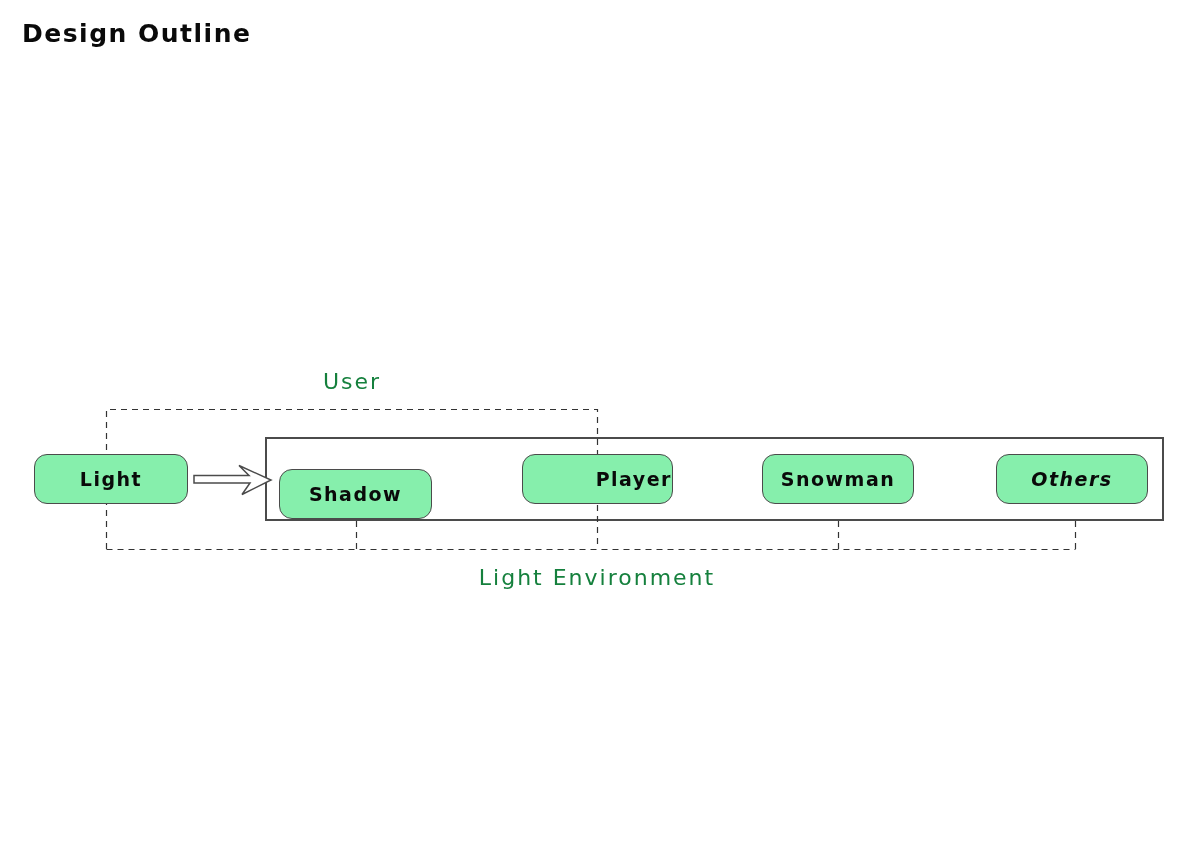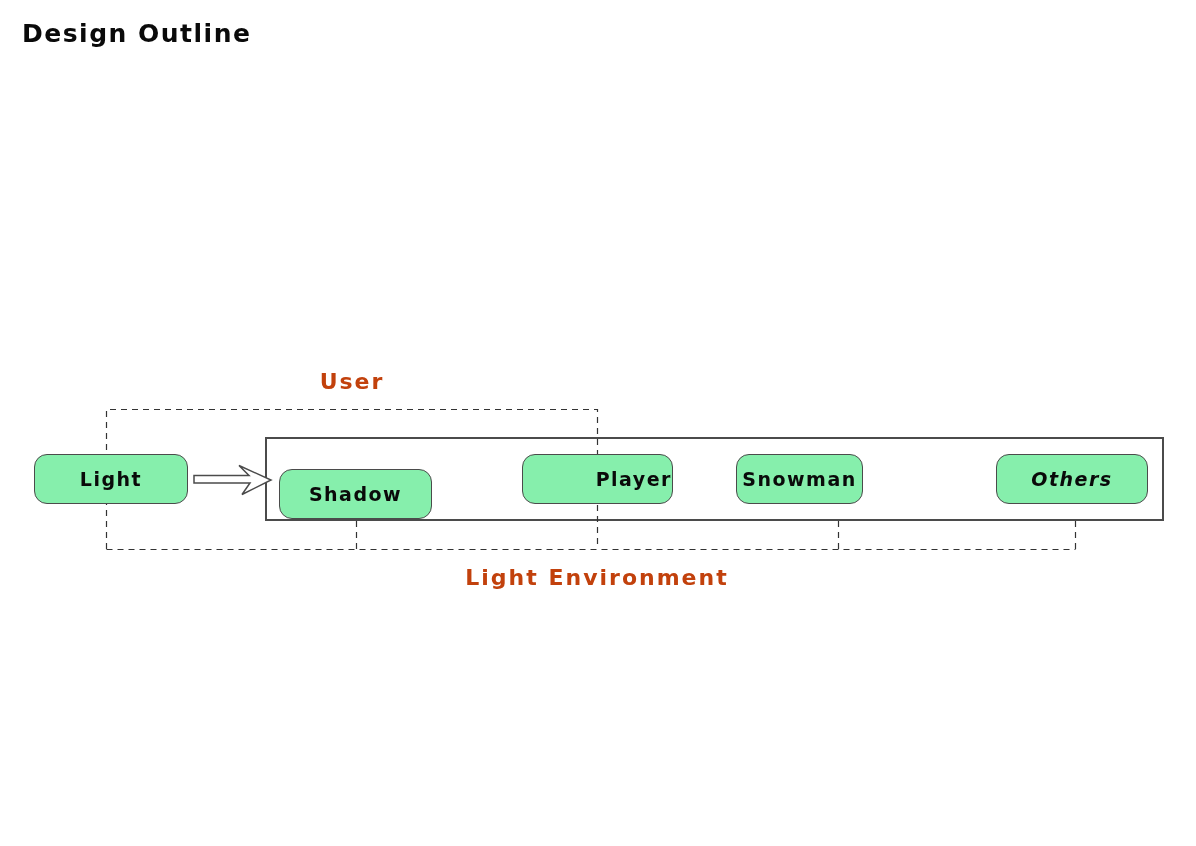--- a/index.html
+++ b/index.html
@@ -46,27 +46,27 @@
     font-size: 19px;
     font-weight: bold;
     letter-spacing: 1.5px;
     color: #0a0a0a;
     box-sizing: border-box;
     white-space: nowrap;
   }
   .box-light   { left: 34px;  width: 154px; }
   .box-shadow  { left: 279px; width: 153px; margin-top: 15px; }
   .box-player  { left: 522px; width: 151px; justify-content: flex-end; }
-  .box-snowman { left: 736px; width: 127px; }
+  .box-snowman { left: 762px; width: 152px; }
   .box-others  { left: 996px; width: 152px; font-style: italic; }
   .group-label {
     position: absolute;
     transform: translateX(-50%);
-    font-weight: bold;
-    color: #c2410c;
+    font-weight: normal;
+    color: #15803d;
     white-space: nowrap;
     text-align: center;
   }
   .user-label {
     left: 352px;
     top: 369px;
     font-size: 22px;
     letter-spacing: 2px;
   }
   .game-env-label {

